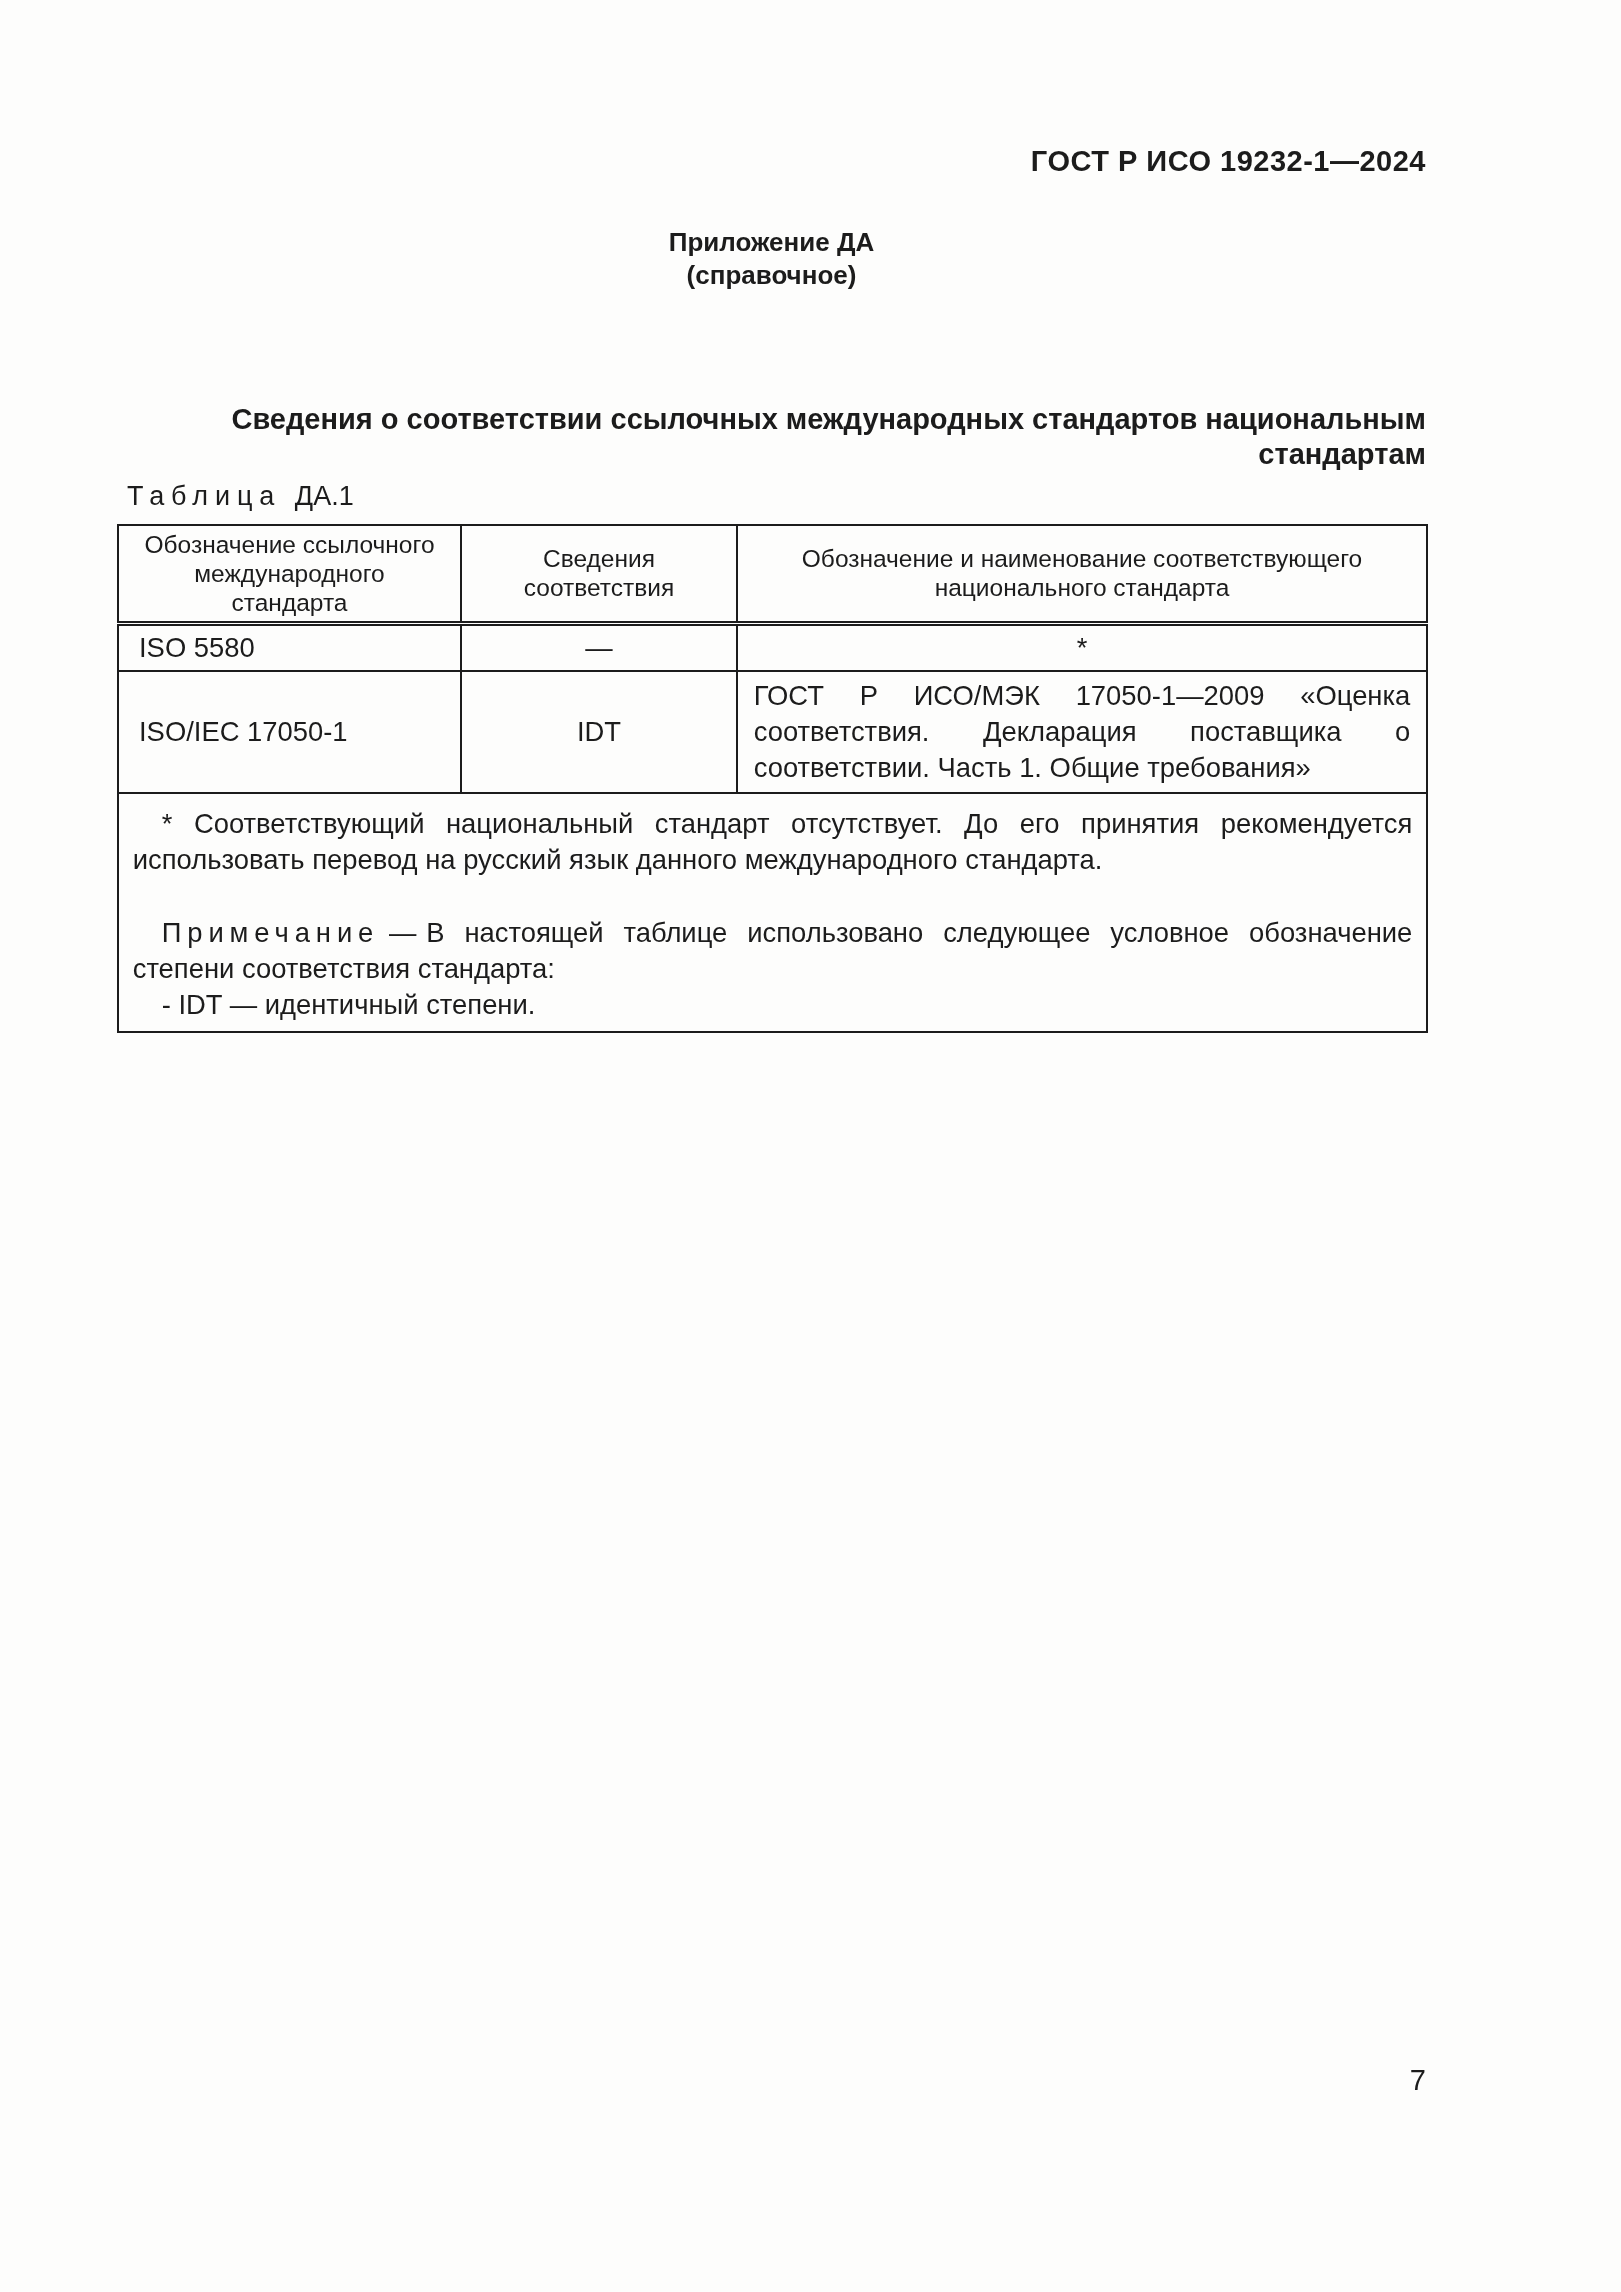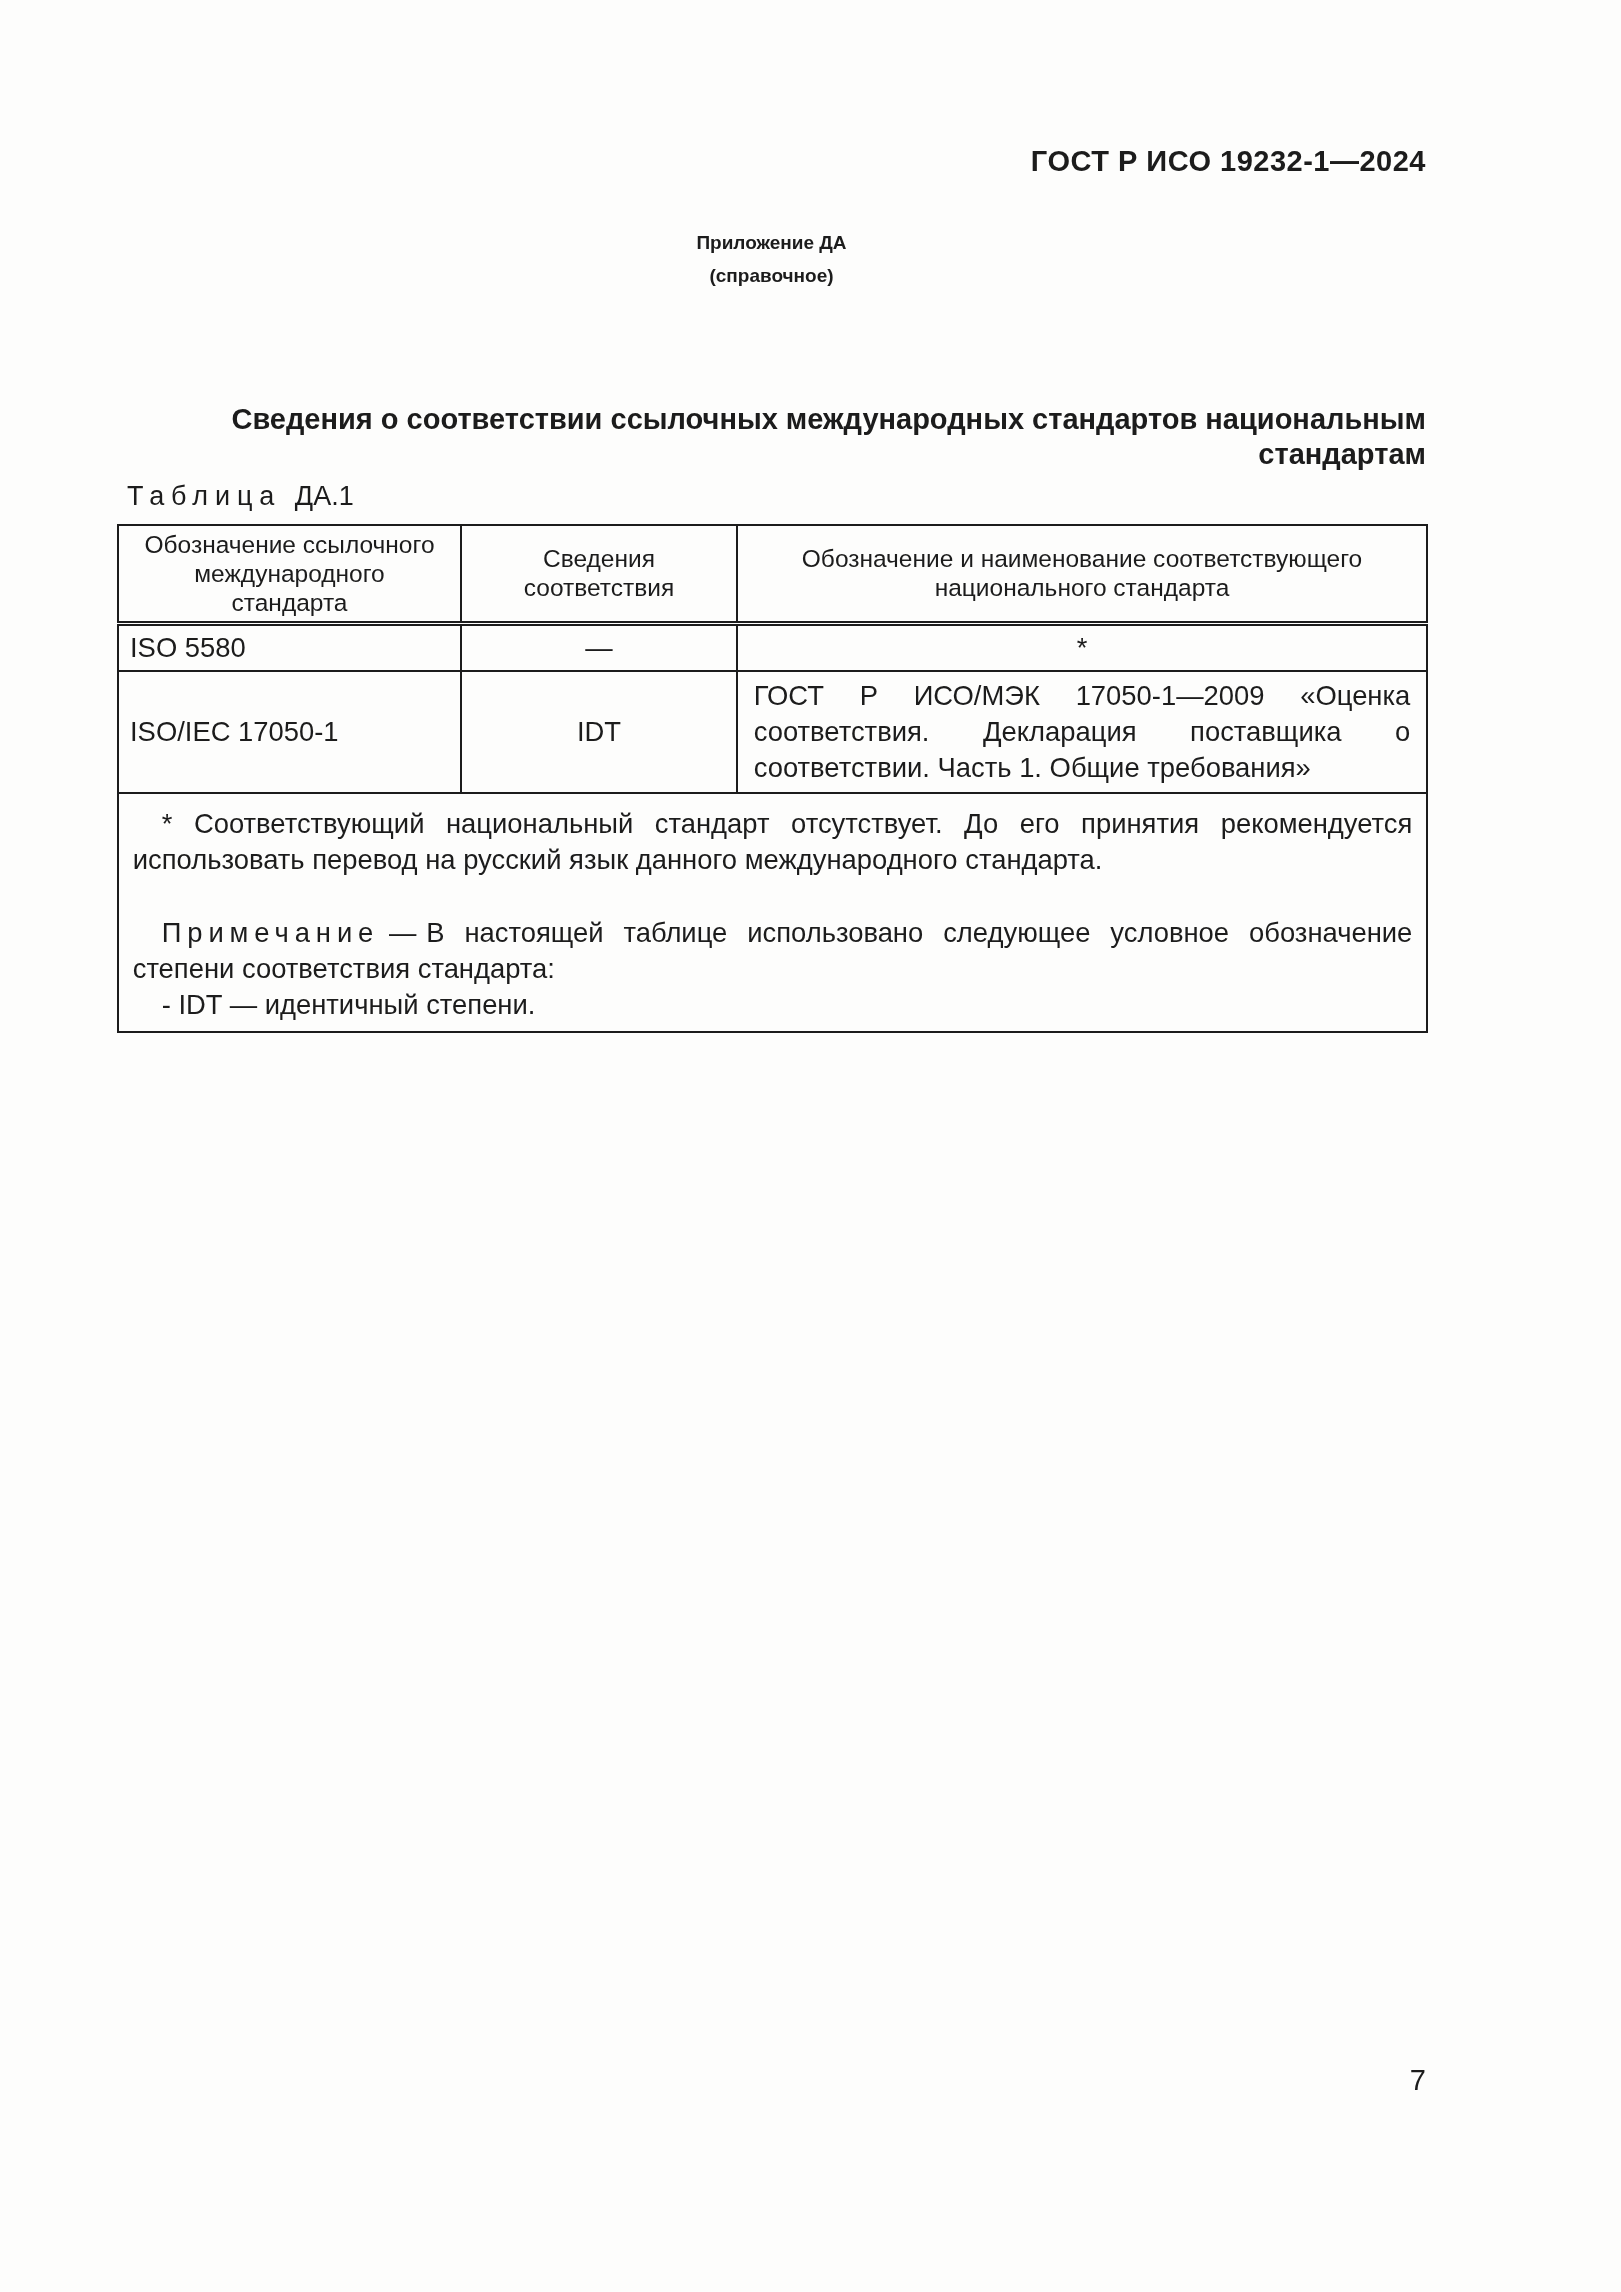--- a/index.html
+++ b/index.html
@@ -20,21 +20,21 @@
     text-align: right;
     font-weight: bold;
     font-size: 29px;
     letter-spacing: 0.5px;
   }
   .appendix-block {
     position: absolute;
     top: 226px; left: 117px; width: 1309px;
     text-align: center;
     font-weight: bold;
-    font-size: 19px;
+    font-size: 26px;
     line-height: 33px;
   }
   .section-heading {
     position: absolute;
     top: 402px; left: 117px; width: 1309px;
     text-align: right;
     font-weight: bold;
     font-size: 29px;
     line-height: 35px;
   }
@@ -71,21 +71,21 @@
     vertical-align: middle;
     padding: 3.9px 17.6px;
     border-bottom: 5.9px double #1c1c1c;
   }
   table.std-table td {
     font-size: 27.4px;
     vertical-align: middle;
     border-top-width: 2.9px;
     border-bottom-width: 2.9px;
   }
-  td.cell-ref { padding-left: 11px; text-align: left; }
+  td.cell-ref { padding-left: 20px; text-align: left; }
   td.cell-degree { text-align: center; }
   td.cell-national { text-align: center; padding: 5.9px 15.7px; }
   td.cell-national.long {
     text-align: justify;
     line-height: 36px;
     vertical-align: middle;
   }
   tr.row-short td { height: 48px; }
   tr.row-tall td { height: 108px; }
   td.footnote-cell {

